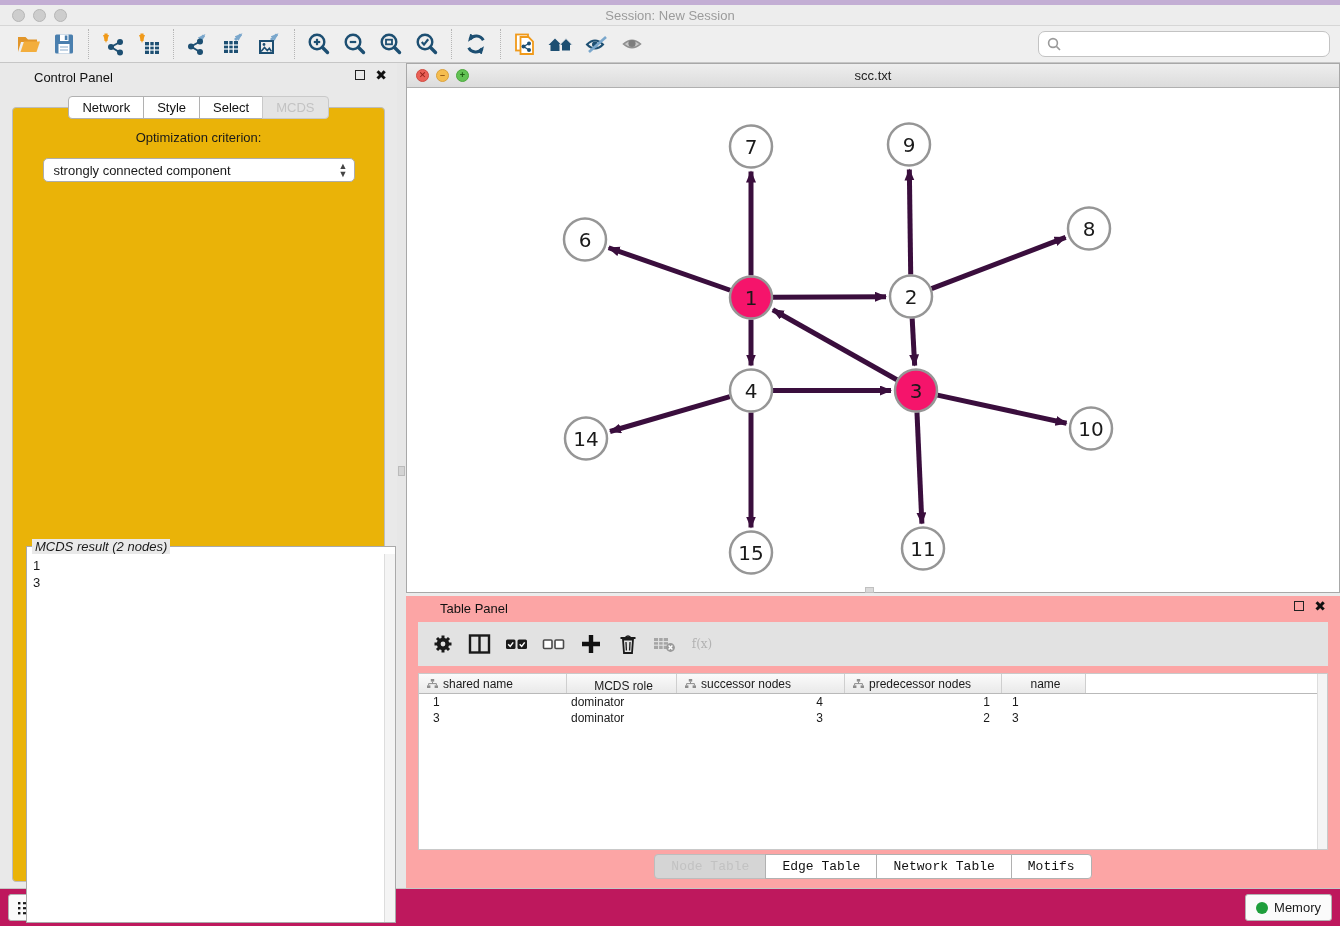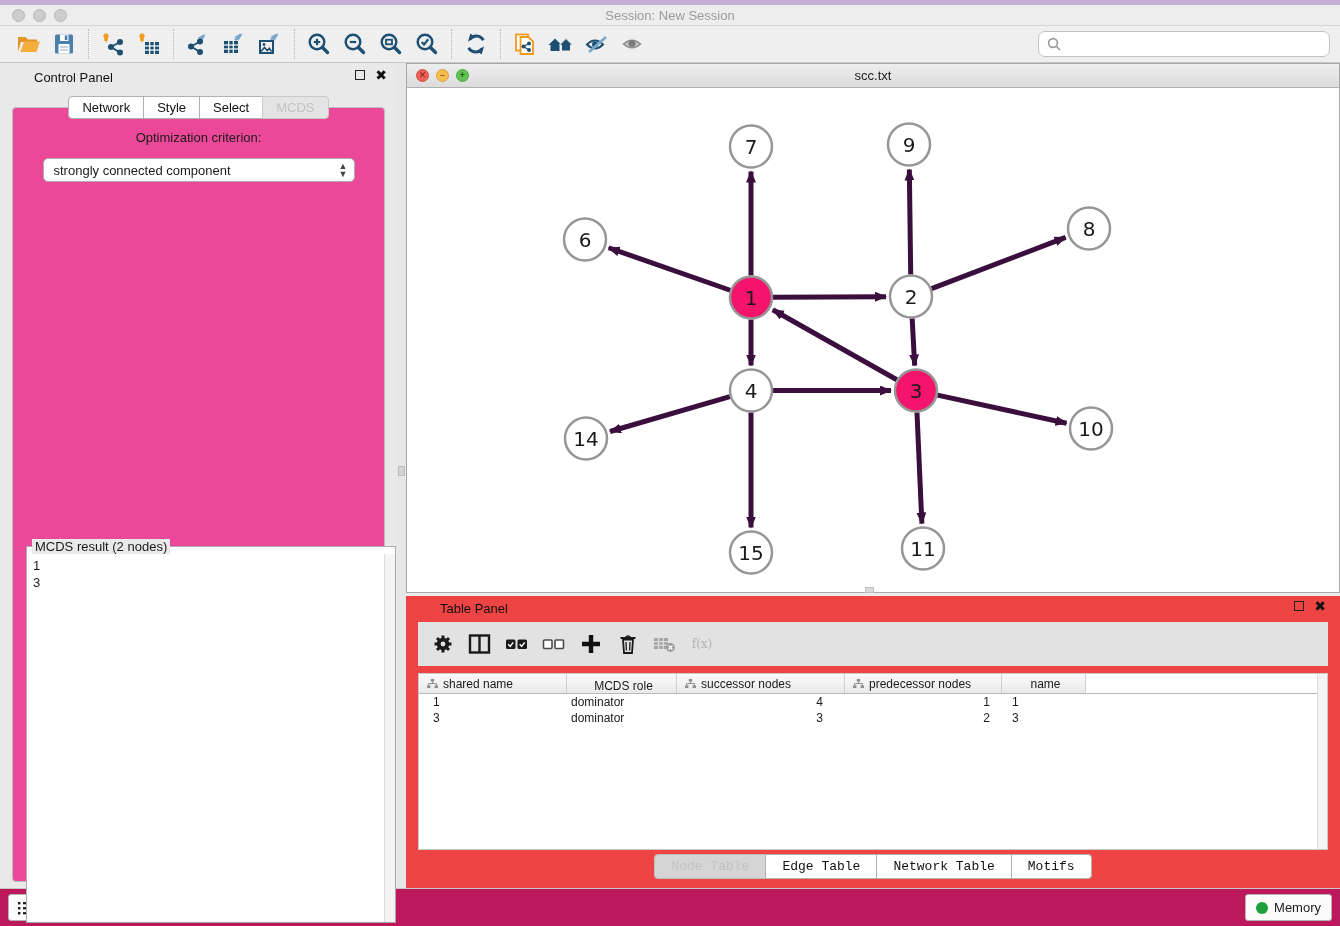--- a/index.html
+++ b/index.html
@@ -34,33 +34,33 @@
   .panel-btns { position:absolute; top:7px; right:10px; display:flex; gap:10px; align-items:center; }
   .float-glyph { width:10px; height:10px; border:1.6px solid #222; display:inline-block; }
   .close-glyph { font-size:14px; font-weight:700; color:#111; line-height:10px; }
   .cp-tabs { position:absolute; top:33px; left:0; right:0; display:flex; justify-content:center; z-index:2; }
   .seg { border:1px solid #b1b1b1; background:#fff; padding:3px 13px; font-size:13px;
     margin-left:-1px; color:#111; }
   .seg:first-child { border-radius:4px 0 0 4px; margin-left:0; }
   .seg:last-child { border-radius:0 4px 4px 0; }
   .seg.disabled { color:#c3c3c3; background:#e4e4e4; border-color:#c9c9c9; }
   .cp-pane { position:absolute; left:12px; right:12px; top:44px; bottom:6px;
-    border:1px solid #bdbdbd; border-radius:4px; background:#ec4899; }
+    border:1px solid #bdbdbd; border-radius:4px; background:#eab308; }
   .opt-label { text-align:center; margin-top:22px; font-size:13px; }
   .opt-select { width:312px; height:24px; margin:13px auto 0; background:#fff;
     border:1px solid #adadad; border-radius:5px; display:flex; align-items:center;
     padding:0 6px 0 10px; font-size:13px; }
   .opt-select .chevrons { margin-left:auto; font-size:9px; line-height:8px; color:#444;
     display:flex; flex-direction:column; align-items:center; }
   .btn-row { display:flex; justify-content:center; gap:15px; margin-top:12px; }
   .push-btn { background:#fff; border:1px solid #adadad; border-radius:5px;
     padding:3px 14px; font-size:13px; color:#111; }
   .mcds-fieldset { position:absolute; left:13px; width:370px; top:431px; height:384px;
     border:1px solid #aaa; background:#fff; }
-  .mcds-fieldset legend { font-size:13px; background:#e9e9e9; padding:0 3px; margin-left:5px; }
+  .mcds-fieldset legend { font-size:13px; background:#e9e9e9; padding:0 3px; margin-left:5px;font-style:italic; }
   .mcds-body { position:absolute; inset:0; padding:3px 16px 3px 6px; font-size:13px; line-height:17px; }
   .scroll-track { position:absolute; top:0; bottom:0; right:0; width:11px;
     background:#f4f4f4; border-left:1px solid #ddd; }
 
   
   .v-divider { width:9px; background:#e7e7e7; position:relative; flex:none; }
   .v-handle { position:absolute; top:403px; left:1px; width:7px; height:10px;
     background:#d4d4d4; border:1px solid #bbb; }
 
   
@@ -79,21 +79,21 @@
   .tl.yellow { background:#f5bd4f; border:1px solid #dba23c; color:#91591a; }
   .tl.green { background:#62c254; border:1px solid #4ca83e; color:#1c5e13; }
   .canvas { flex:1; position:relative; background:#fff; }
   .canvas svg { position:absolute; inset:0; }
   .h-handle { position:absolute; bottom:-1px; left:458px; width:9px; height:6px;
     background:#dadada; border:1px solid #c0c0c0; }
 
   .h-gap { height:3px; }
 
   
-  .table-panel { flex:1; background:#ef4444; display:flex; flex-direction:column; position:relative; }
+  .table-panel { flex:1; background:#fca5a5; display:flex; flex-direction:column; position:relative; }
   .tp-head { height:24px; position:relative; }
   .tp-head .panel-head { top:5px; }
   .tp-head .panel-btns { top:5px; right:14px; }
   .tp-toolbar { margin:2px 12px 0; height:44px; background:#e2e2e2;
     display:flex; align-items:center; gap:7px; padding:0 10px; flex:none; }
   .tp-tool { width:30px; height:30px; display:flex; align-items:center; justify-content:center; }
   .fx-glyph { font-family:"DejaVu Serif",serif; font-size:12px; color:#b3b3b3; }
   .tbl-wrap { margin:7px 12px 0; background:#fff; border:1px solid #c9c9c9;
     height:177px; position:relative; overflow:hidden; }
   .tbl-header { display:flex; height:20px; border-bottom:1px solid #b9b9b9; }

